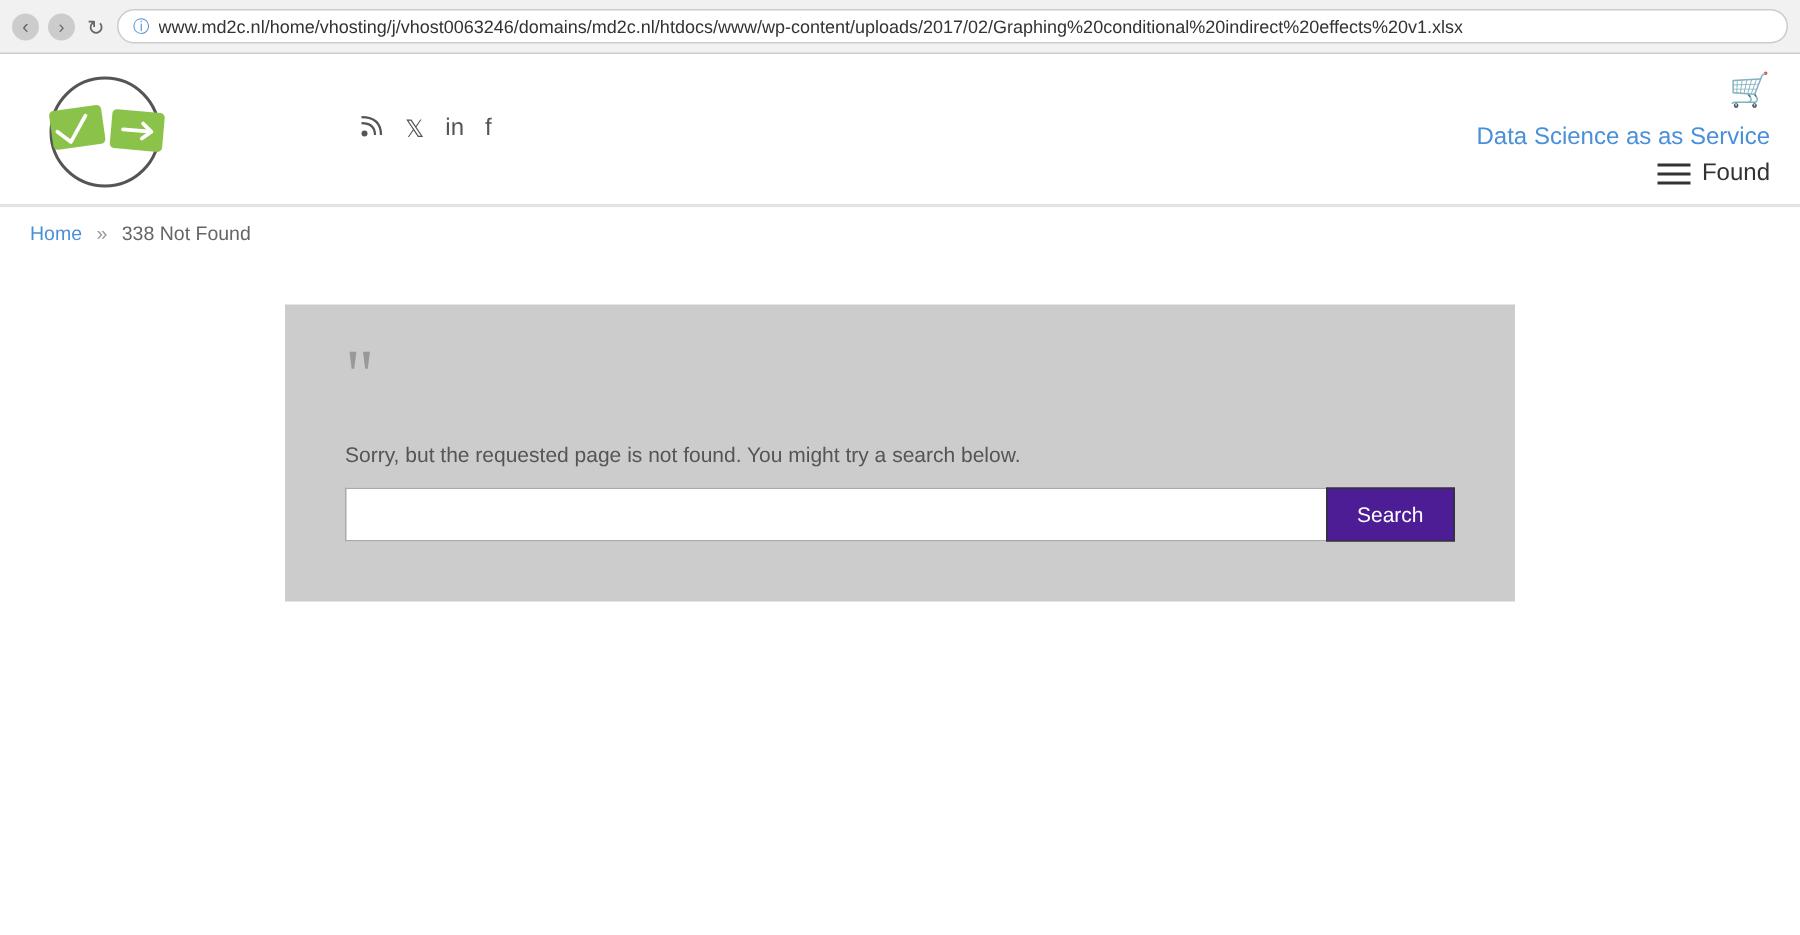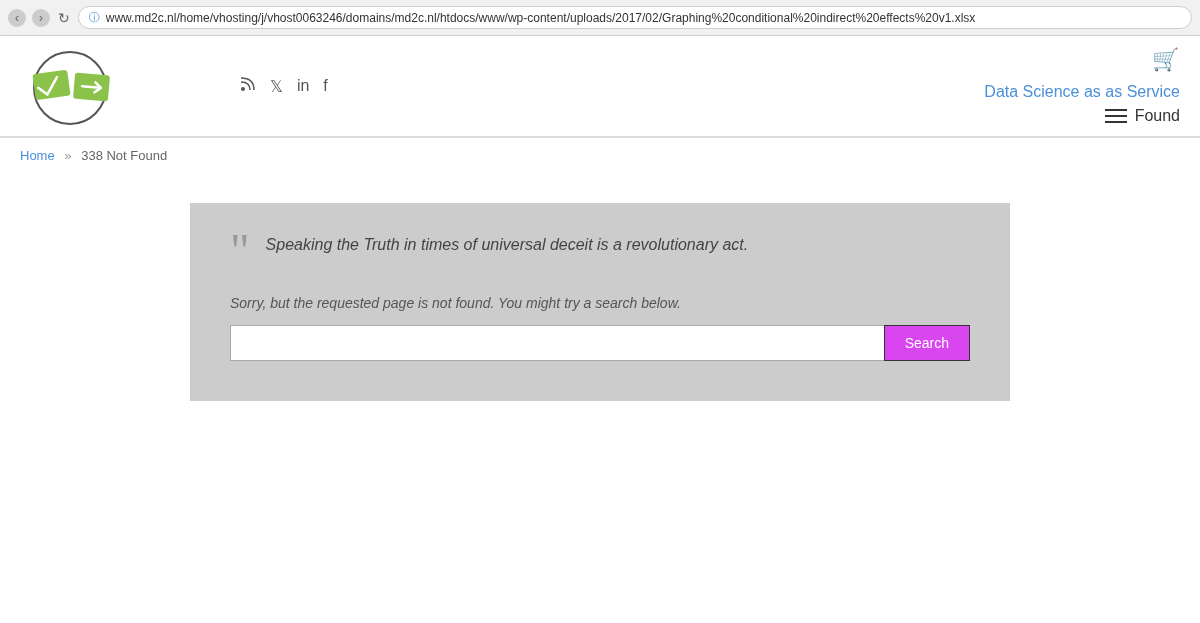--- a/index.html
+++ b/index.html
@@ -165,41 +165,40 @@
       margin-bottom: 4px;
     }
     .quote-author {
       font-size: 13px;
       color: #666;
     }
     .sorry-text {
       font-size: 14px;
       color: #555;
       margin-bottom: 14px;
-      font-style: italic;
     }
     .search-row {
       display: flex;
       gap: 0;
       align-items: center;
     }
     .search-input {
       flex: 1;
       height: 36px;
       border: 1px solid #aaa;
       border-right: none;
       padding: 0 10px;
       font-size: 14px;
       background: #fff;
       outline: none;
     }
     .search-button {
       height: 36px;
       padding: 0 20px;
-      background: #d946ef;
+      background: #4c1d95;
       color: #fff;
       border: 1px solid #333;
       font-size: 14px;
       cursor: pointer;
       white-space: nowrap;
     }
   </style>
 </head>
 <body>
 
@@ -273,21 +272,20 @@
   <span>338 Not Found</span>
 </div>
 
 <div class="main-content">
 
   <div class="error-box">
 
     <div class="quote-block">
       <div class="quote-mark">"</div>
       <div class="quote-content">
-        <p class="quote-text">Speaking the Truth in times of universal deceit is a revolutionary act.</p>
       </div>
     </div>
 
     <p class="sorry-text">Sorry, but the requested page is not found. You might try a search below.</p>
 
     <div class="search-row">
       <input type="text" class="search-input" placeholder="" style="">
       <button class="search-button">Search</button>
     </div>
   </div>

